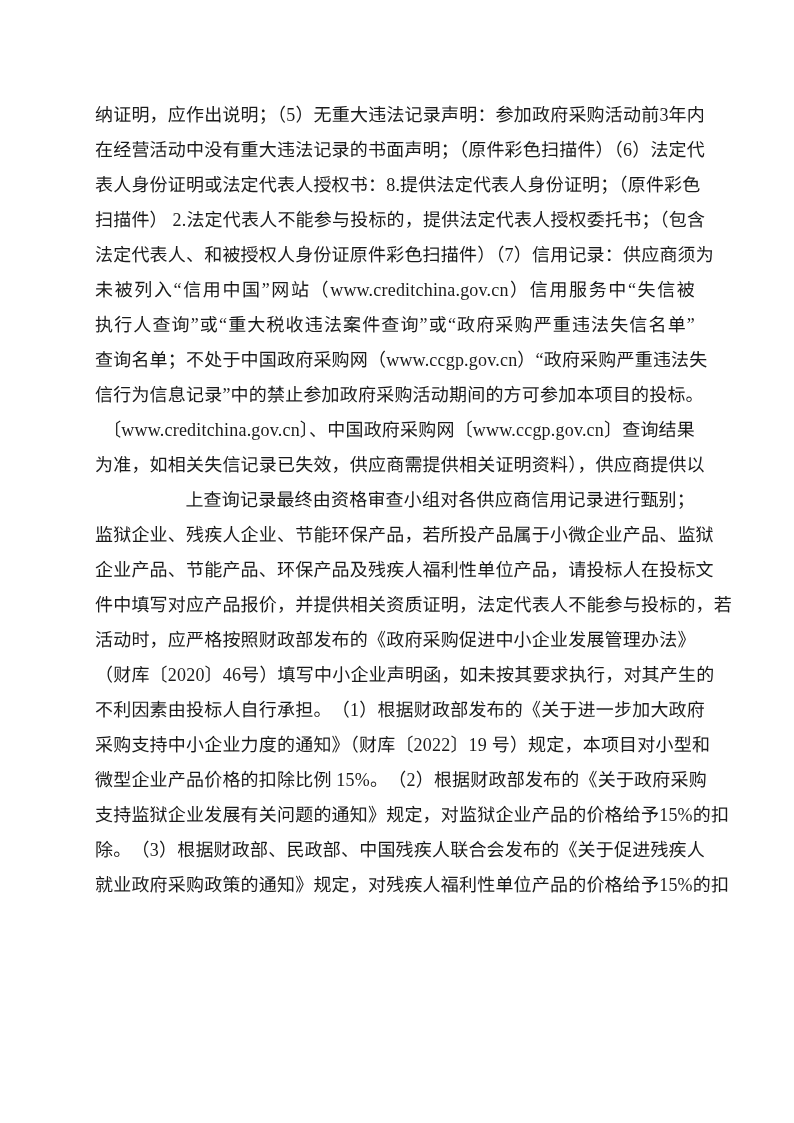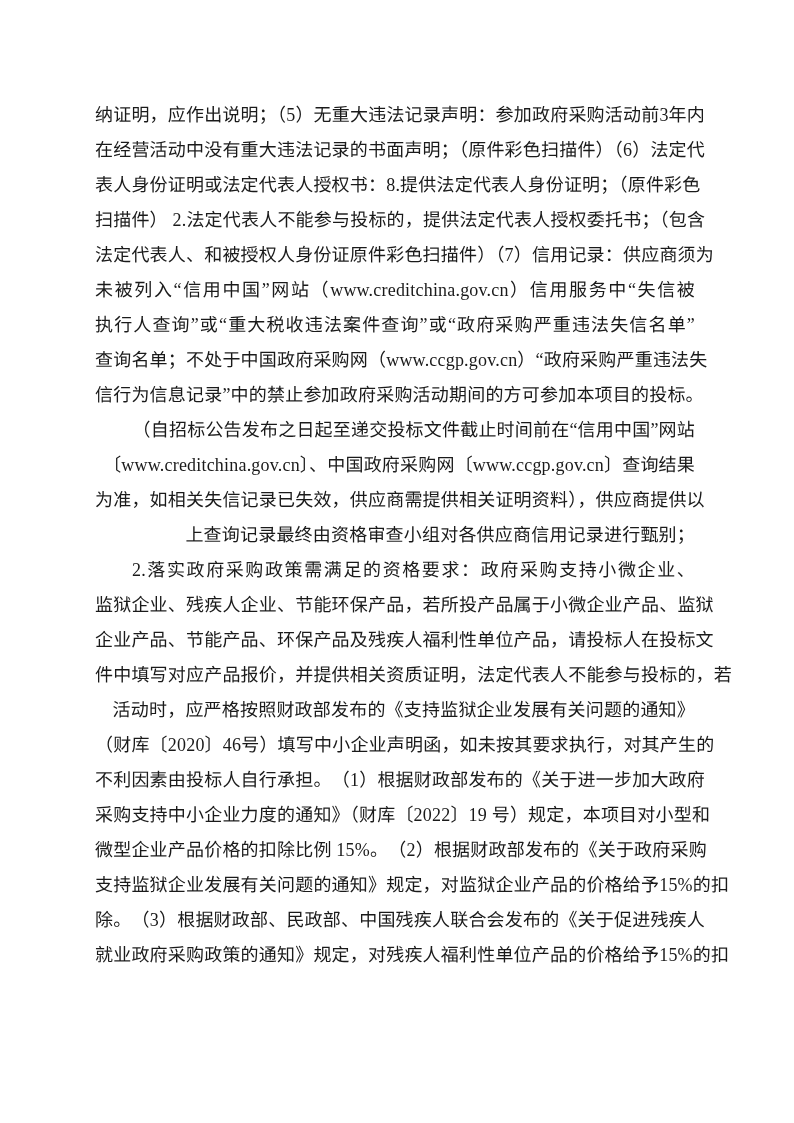--- a/index.html
+++ b/index.html
@@ -50,32 +50,30 @@
     <div class="para">
       <div class="line">纳证明，应作出说明；（5）无重大违法记录声明：参加政府采购活动前3年内</div>
       <div class="line">在经营活动中没有重大违法记录的书面声明；（原件彩色扫描件）（6）法定代</div>
       <div class="line">表人身份证明或法定代表人授权书：8.提供法定代表人身份证明；（原件彩色</div>
       <div class="line">扫描件） 2.法定代表人不能参与投标的，提供法定代表人授权委托书；（包含</div>
       <div class="line">法定代表人、和被授权人身份证原件彩色扫描件）（7）信用记录：供应商须为</div>
       <div class="line">未被列入“信用中国”网站（www.creditchina.gov.cn）信用服务中“失信被</div>
       <div class="line">执行人查询”或“重大税收违法案件查询”或“政府采购严重违法失信名单”</div>
       <div class="line natural">查询名单；不处于中国政府采购网（www.ccgp.gov.cn）“政府采购严重违法失</div>
       <div class="line">信行为信息记录”中的禁止参加政府采购活动期间的方可参加本项目的投标。</div>
-      <div class="line natural">（自招标公告发布之日起至递交投标文件截止时间前在“信用中国”网站</div>
       <div class="line natural">〔www.creditchina.gov.cn〕、中国政府采购网〔www.ccgp.gov.cn〕查询结果</div>
       <div class="line">为准，如相关失信记录已失效，供应商需提供相关证明资料），供应商提供以</div>
       <div class="line natural">上查询记录最终由资格审查小组对各供应商信用记录进行甄别；</div>
     </div>
 
     <div class="para">
-      <div class="line indent">2.落实政府采购政策需满足的资格要求：政府采购支持小微企业、</div>
       <div class="line">监狱企业、残疾人企业、节能环保产品，若所投产品属于小微企业产品、监狱</div>
       <div class="line">企业产品、节能产品、环保产品及残疾人福利性单位产品，请投标人在投标文</div>
       <div class="line">件中填写对应产品报价，并提供相关资质证明，法定代表人不能参与投标的，若</div>
-      <div class="line natural">活动时，应严格按照财政部发布的《支持监狱企业发展有关问题的通知》</div>
+      <div class="line natural">活动时，应严格按照财政部发布的《政府采购促进中小企业发展管理办法》</div>
       <div class="line">（财库〔2020〕46号）填写中小企业声明函，如未按其要求执行，对其产生的</div>
       <div class="line">不利因素由投标人自行承担。　（1）根据财政部发布的《关于进一步加大政府</div>
       <div class="line">采购支持中小企业力度的通知》（财库〔2022〕19 号）规定，本项目对小型和</div>
       <div class="line">微型企业产品价格的扣除比例 15%。　（2）根据财政部发布的《关于政府采购</div>
       <div class="line">支持监狱企业发展有关问题的通知》规定，对监狱企业产品的价格给予15%的扣</div>
       <div class="line">除。　（3）根据财政部、民政部、中国残疾人联合会发布的《关于促进残疾人</div>
       <div class="line">就业政府采购政策的通知》规定，对残疾人福利性单位产品的价格给予15%的扣</div>
     </div>
 
   </div>

